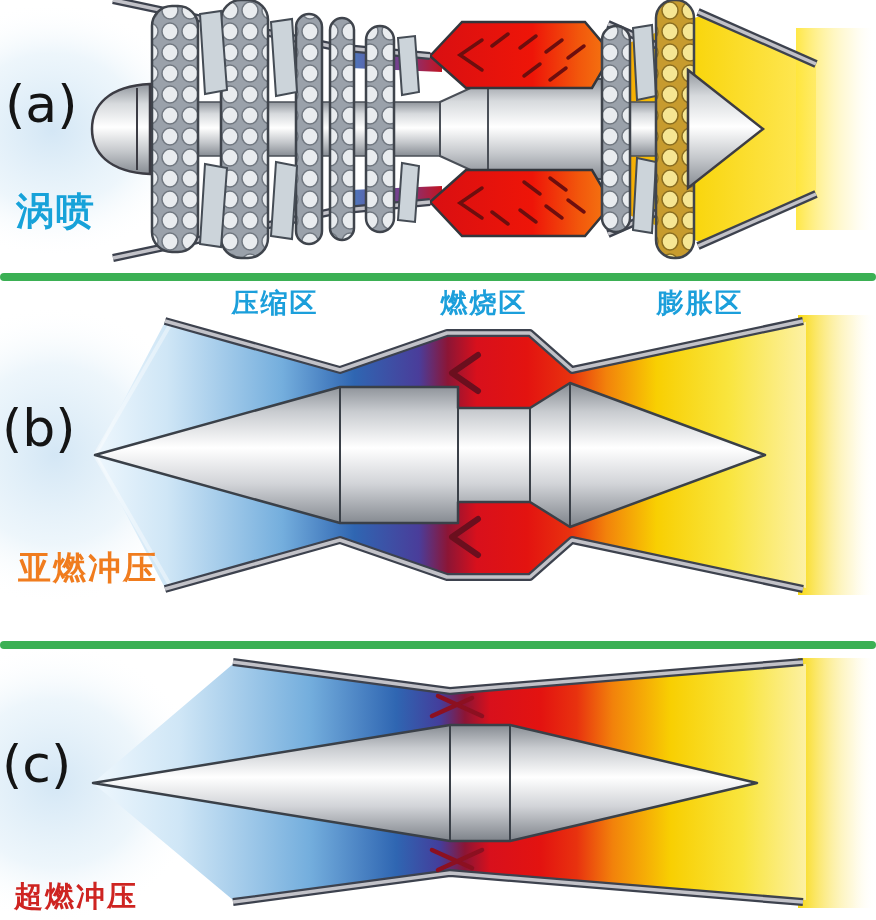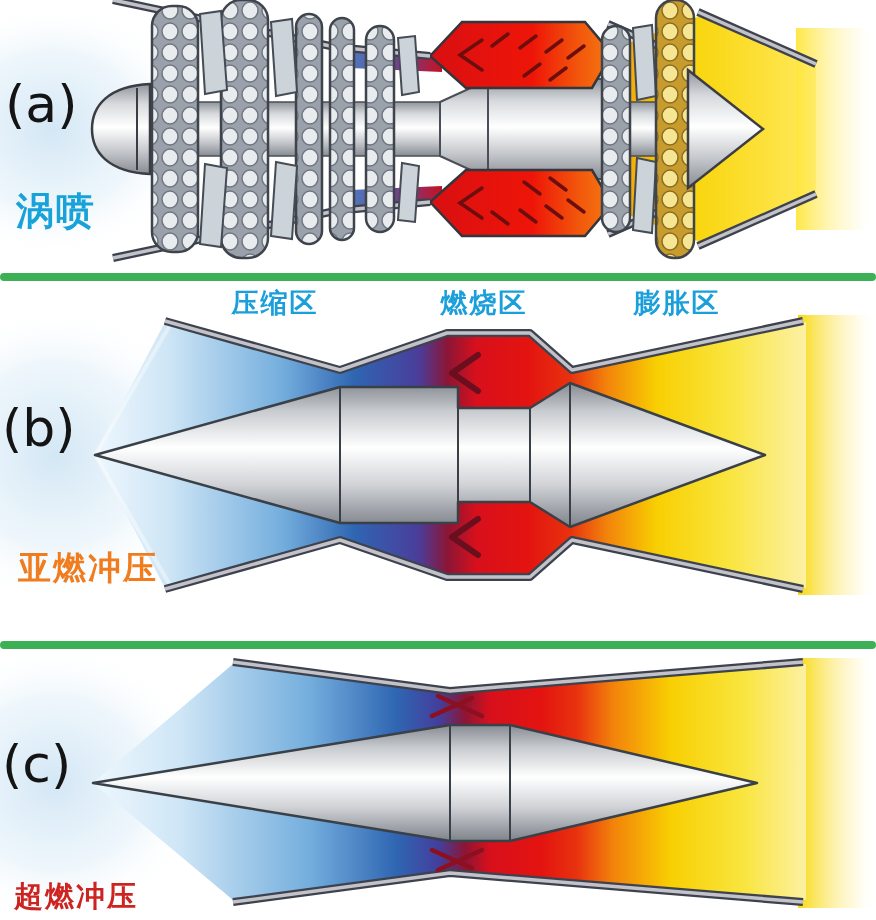--- a/index.html
+++ b/index.html
@@ -16,21 +16,21 @@
   .tag{position:absolute;color:#141414;font-size:52px;font-weight:400;line-height:1;
        font-family:"DejaVu Sans","Liberation Sans",sans-serif;}
   .cn{position:absolute;font-weight:bold;line-height:1;letter-spacing:2px;margin-top:20px;}
   .label-a{left:16px;top:172px;font-size:38px;color:#17a2d9;}
   .label-b{left:18px;top:250px;font-size:33px;color:#f07c1e;}
   .label-c{left:14px;top:212px;font-size:29px;color:#ce2421;}
   .zone{position:absolute;top:4px;font-size:27px;font-weight:bold;color:#1b9fdb;
         transform:translateX(-50%);white-space:nowrap;letter-spacing:2px;text-align:right;}
   .zone-1{left:275px;}
   .zone-2{left:484px;}
-  .zone-3{left:677px;}
+  .zone-3{left:700px;}
   .tag-a{left:5px;top:78px;}
   .tag-b{left:2px;top:121px;}
   .tag-c{left:2px;top:88px;}
 </style>
 </head>
 <body>
 
 <div class="page">
 
   <div class="panel panel-a">

